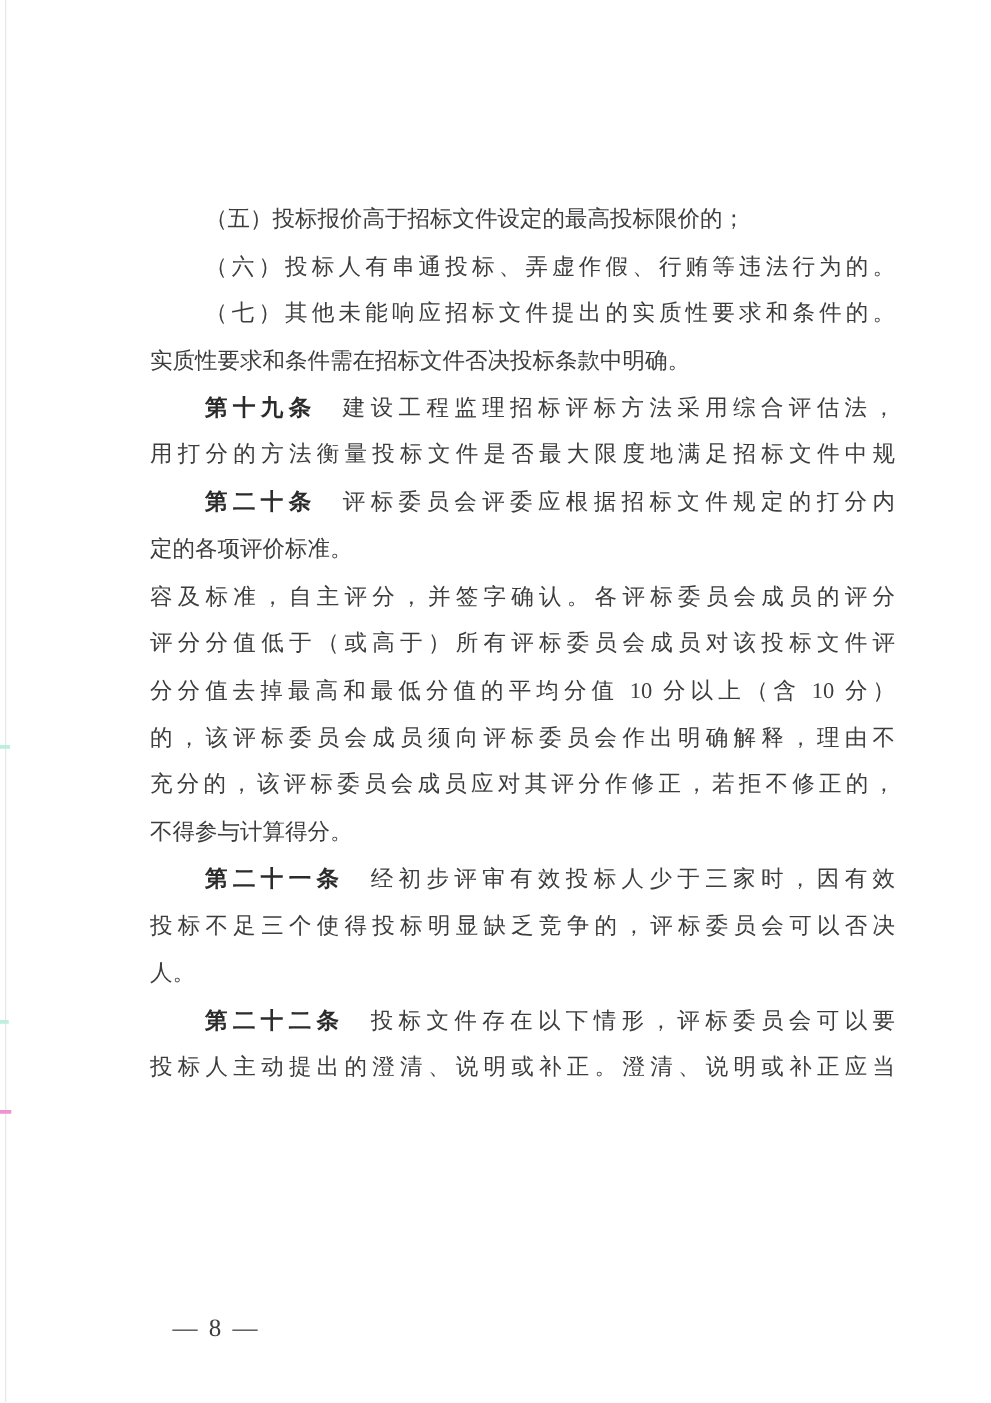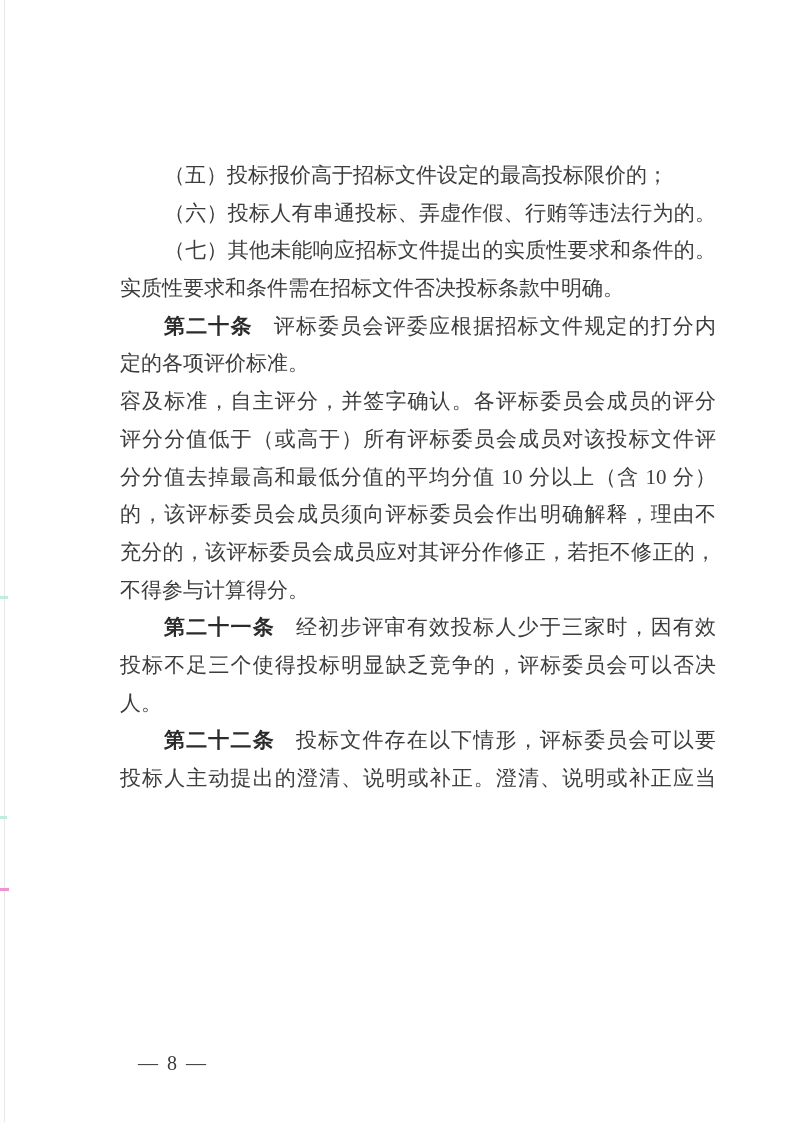--- a/index.html
+++ b/index.html
@@ -19,21 +19,21 @@
   .mark{position:absolute;left:0;height:3px;}
   .mark.teal-1{top:596px;width:8px;background:var(--teal,#bdeede);}
   .mark.teal-2{top:816px;width:7px;background:var(--teal,#bdeede);}
   .mark.pink-1{top:888px;width:9px;background:var(--pink,#ef92d0);}
   
   .doc{
     position:absolute;left:120px;top:157px;width:596px;
     color:var(--ink,#3d3d3d);
   }
   .line{
-    font-size:21px;
+    font-size:18px;
     height:37.7px;line-height:37.7px;
     overflow:hidden;
     letter-spacing:0;
     text-align:justify;
     text-align-last:left;
     text-justify:inter-character;
     white-space:normal;
   }
   .line.full{text-align-last:justify;}
   .line.indent{padding-left:44px;}
@@ -56,20 +56,22 @@
   <div class="edge-line"></div>
   <div class="mark teal-1"></div>
   <div class="mark teal-2"></div>
   <div class="mark pink-1"></div>
 
   <main class="doc">
       <div class="line indent">（五）投标报价高于招标文件设定的最高投标限价的；</div>
       <div class="line full indent">（六）投标人有串通投标、弄虚作假、行贿等违法行为的。</div>
       <div class="line full indent">（七）其他未能响应招标文件提出的实质性要求和条件的。</div>
       <div class="line">实质性要求和条件需在招标文件否决投标条款中明确。</div>
+      <div class="line full indent"><span class="head">第十九条</span>建设工程监理招标评标方法采用综合评估法，</div>
+      <div class="line full">用打分的方法衡量投标文件是否最大限度地满足招标文件中规</div>
       <div class="line full indent"><span class="head">第二十条</span>评标委员会评委应根据招标文件规定的打分内</div>
       <div class="line">定的各项评价标准。</div>
       <div class="line full">容及标准，自主评分，并签字确认。各评标委员会成员的评分</div>
       <div class="line full">评分分值低于（或高于）所有评标委员会成员对该投标文件评</div>
       <div class="line full">分分值去掉最高和最低分值的平均分值 10 分以上（含 10 分）</div>
       <div class="line full">的，该评标委员会成员须向评标委员会作出明确解释，理由不</div>
       <div class="line full">充分的，该评标委员会成员应对其评分作修正，若拒不修正的，</div>
       <div class="line">不得参与计算得分。</div>
       <div class="line full indent"><span class="head">第二十一条</span>经初步评审有效投标人少于三家时，因有效</div>
       <div class="line full">投标不足三个使得投标明显缺乏竞争的，评标委员会可以否决</div>

